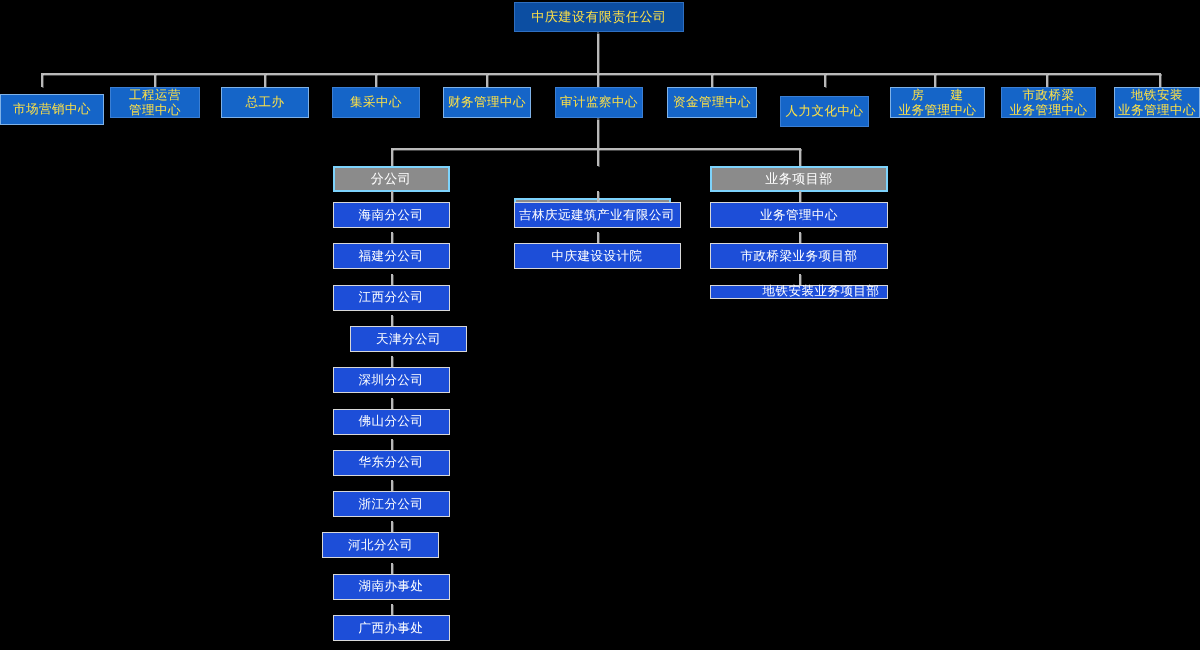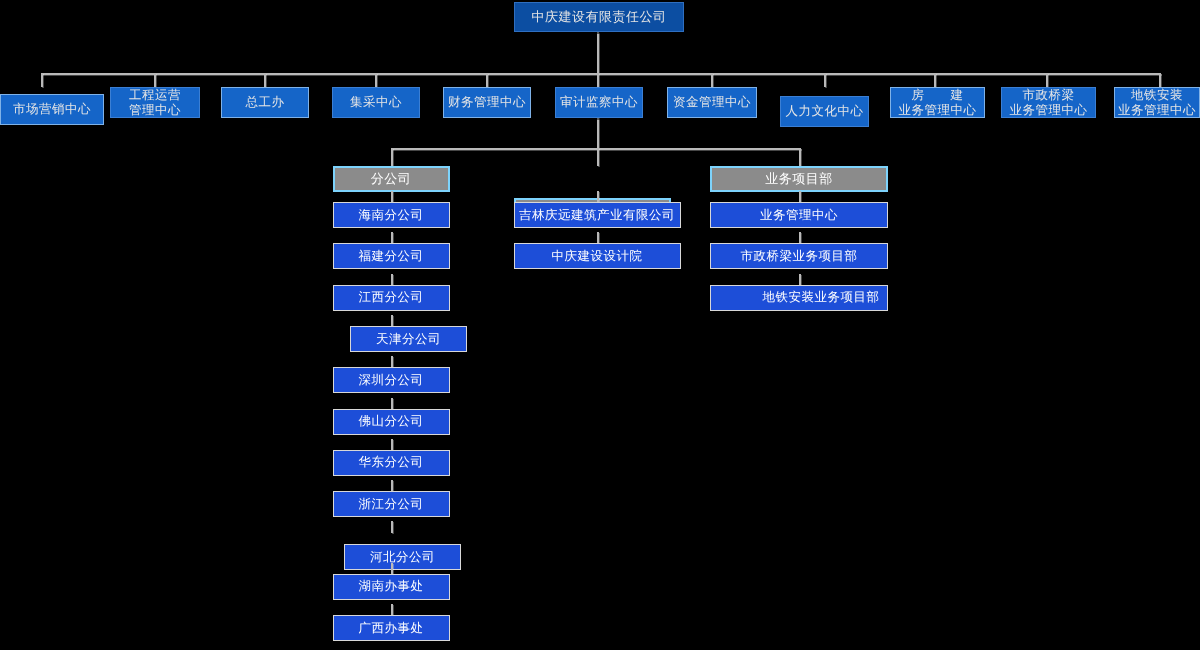--- a/index.html
+++ b/index.html
@@ -6,21 +6,21 @@
   body{width:1200px;height:650px;overflow:hidden;font-family:"Liberation Sans","DejaVu Sans",sans-serif;}
   #stage{position:relative;width:1200px;height:650px;background:#000;}
 
   
   .ln{position:absolute;background:#b9b9b9;box-shadow:1px 1px 0 rgba(255,255,255,.28);}
   .lnv{width:2px;}
   .lnh{height:2px;}
 
   
   .node{position:absolute;box-sizing:border-box;display:flex;align-items:center;
-        justify-content:center;text-align:center;color:#e5e5e5;line-height:1.18;
+        justify-content:center;text-align:center;color:#fde047;line-height:1.18;
         letter-spacing:.5px;}
 
   
   .root{background:#0c4ea2;border:1px solid #2f6fc0;
         box-shadow:2px 2px 0 rgba(0,0,0,.55);font-size:13px;}
 
   
   .dept{background:#1565c8;border:1px solid #7fb2e8;
         box-shadow:2px 2px 0 rgba(0,0,0,.5);font-size:12.5px;}
   .dept.alt{border-color:#3b7fd4;}
@@ -108,32 +108,32 @@
       <div class="node gitem" style="left: 350px; top: 325.9px; width: 117px; height: 26px;">天津分公司</div>
       <div class="ln lnv" style="left: 391px; top: 356.2px; height: 12px;"></div>
       <div class="node gitem" style="left: 332.5px; top: 367.2px; width: 117px; height: 26px;">深圳分公司</div>
       <div class="ln lnv" style="left: 391px; top: 397.5px; height: 12px;"></div>
       <div class="node gitem" style="left: 332.5px; top: 408.5px; width: 117px; height: 26px;">佛山分公司</div>
       <div class="ln lnv" style="left: 391px; top: 438.8px; height: 12px;"></div>
       <div class="node gitem" style="left: 332.5px; top: 449.8px; width: 117px; height: 26px;">华东分公司</div>
       <div class="ln lnv" style="left: 391px; top: 480.1px; height: 12px;"></div>
       <div class="node gitem" style="left: 332.5px; top: 491.1px; width: 117px; height: 26px;">浙江分公司</div>
       <div class="ln lnv" style="left: 391px; top: 521.4px; height: 12px;"></div>
-      <div class="node gitem" style="left: 344px; top: 532.4px; width: 117px; height: 26px; margin-top: 12px;">河北分公司</div>
+      <div class="node gitem" style="left: 322px; top: 532.4px; width: 117px; height: 26px;">河北分公司</div>
       <div class="ln lnv" style="left: 391px; top: 562.7px; height: 12px;"></div>
       <div class="node gitem" style="left: 332.5px; top: 573.7px; width: 117px; height: 26px;">湖南办事处</div>
       <div class="ln lnv" style="left: 391px; top: 604px; height: 12px;"></div>
       <div class="node gitem" style="left: 332.5px; top: 615px; width: 117px; height: 26px;">广西办事处</div>
       <div class="node ghead" style="left: 513.5px; top: 166px; width: 157px; height: 26px; margin-top: 32px;">子公司</div>
       <div class="ln lnv" style="left: 597px; top: 191px; height: 12px;"></div>
       <div class="node gitem" style="left: 513.5px; top: 202px; width: 167px; height: 26px;">吉林庆远建筑产业有限公司</div>
       <div class="ln lnv" style="left: 597px; top: 232.3px; height: 12px;"></div>
       <div class="node gitem" style="left: 513.5px; top: 243.3px; width: 167px; height: 26px;">中庆建设设计院</div>
       <div class="node ghead" style="left: 710px; top: 166px; width: 178px; height: 26px;">业务项目部</div>
       <div class="ln lnv" style="left: 799px; top: 191px; height: 12px;"></div>
       <div class="node gitem" style="left: 710px; top: 202px; width: 178px; height: 26px;">业务管理中心</div>
       <div class="ln lnv" style="left: 799px; top: 232.3px; height: 12px;"></div>
       <div class="node gitem" style="left: 710px; top: 243.3px; width: 178px; height: 26px;">市政桥梁业务项目部</div>
       <div class="ln lnv" style="left: 799px; top: 273.6px; height: 12px;"></div>
-      <div class="node gitem" style="left: 710px; top: 284.6px; width: 178px; height: 26px; padding-left: 44px;">地铁安装业务项目部</div>
+      <div class="node gitem" style="left: 710px; top: 284.6px; width: 178px; height: 14px; padding-left: 44px;">地铁安装业务项目部</div>
     </div>
 
 </div>
 
 </body></html>

